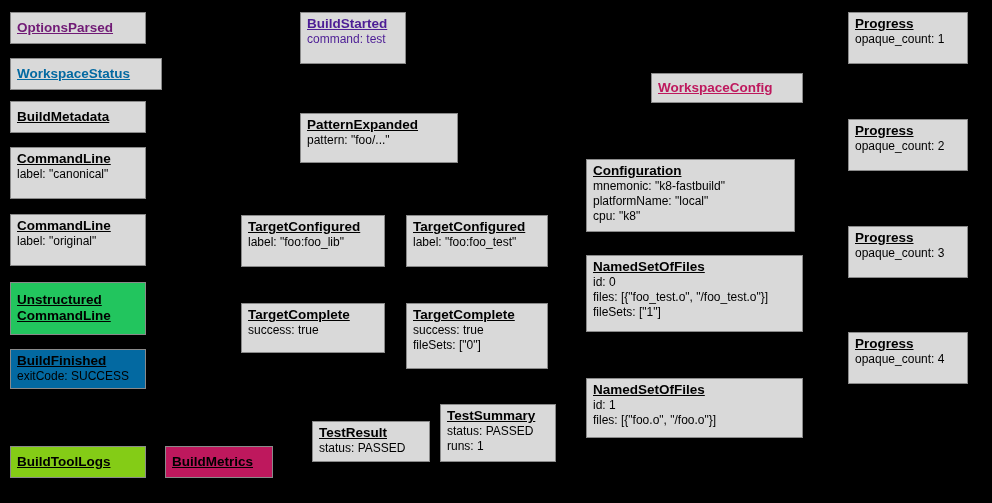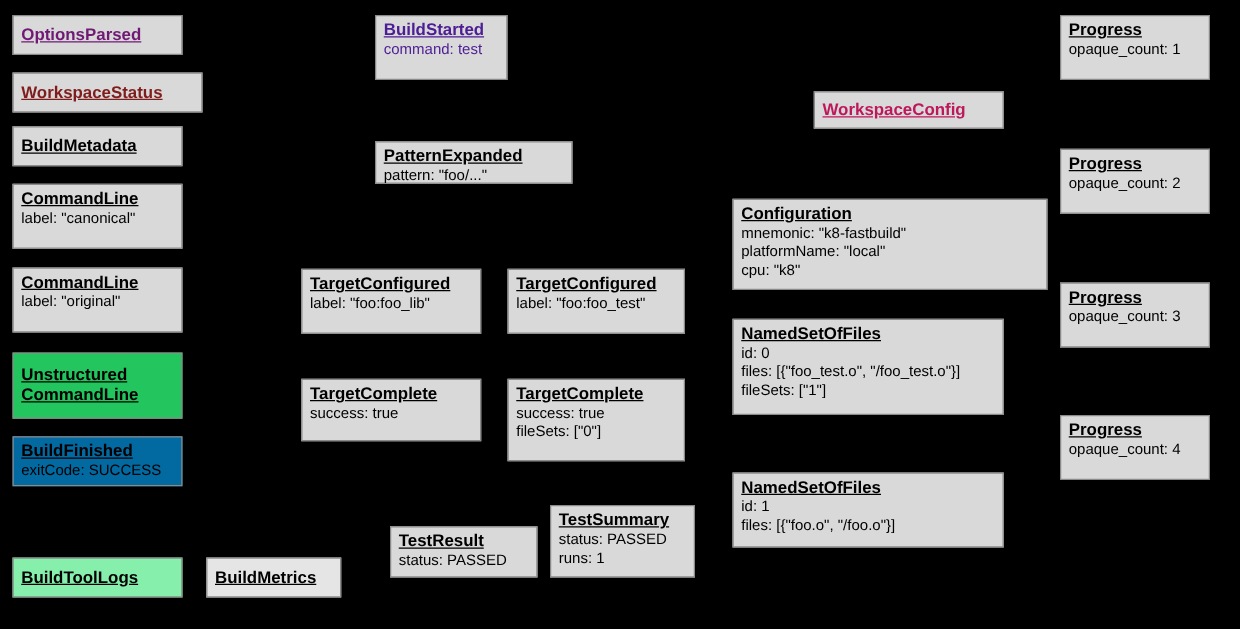--- a/index.html
+++ b/index.html
@@ -45,21 +45,21 @@
 </style>
 </head>
 <body>
 
 <div id="canvas" style="width: 992px; height: 503px; background: rgb(0, 0, 0);">
     <div class="node title-only" style="left: 10px; top: 12px; width: 136px; height: 32px; background: rgb(217, 217, 217); border-color: rgb(138, 138, 138); color: #701a75;">
       <div>
         <span class="node-title">OptionsParsed</span>
       </div>
     </div>
-    <div class="node title-only" style="left: 10px; top: 58px; width: 152px; height: 32px; background: rgb(217, 217, 217); border-color: rgb(138, 138, 138); color: #7f1d1d;">
+    <div class="node title-only" style="left: 10px; top: 58px; width: 152px; height: 32px; background: rgb(217, 217, 217); border-color: rgb(138, 138, 138); color: #0369a1;">
       <div>
         <span class="node-title">WorkspaceStatus</span>
       </div>
     </div>
     <div class="node title-only" style="left: 10px; top: 101px; width: 136px; height: 32px; background: rgb(217, 217, 217); border-color: rgb(138, 138, 138); color: rgb(0, 0, 0);">
       <div>
         <span class="node-title">BuildMetadata</span>
       </div>
     </div>
     <div class="node" style="left: 10px; top: 147px; width: 136px; height: 52px; background: rgb(217, 217, 217); border-color: rgb(138, 138, 138); color: rgb(0, 0, 0);">
@@ -79,37 +79,37 @@
         <span class="node-title">Unstructured
 CommandLine</span>
       </div>
     </div>
     <div class="node" style="left: 10px; top: 349px; width: 136px; height: 40px; background: #0369a1; border-color: rgb(138, 138, 138); color: rgb(0, 0, 0);">
       <div>
         <span class="node-title">BuildFinished</span>
         <span class="node-field">exitCode: SUCCESS</span>
       </div>
     </div>
-    <div class="node title-only" style="left: 10px; top: 446px; width: 136px; height: 32px; background: #86efac; border-color: rgb(138, 138, 138); color: rgb(0, 0, 0);">
+    <div class="node title-only" style="left: 10px; top: 446px; width: 136px; height: 32px; background: #84cc16; border-color: rgb(138, 138, 138); color: rgb(0, 0, 0);">
       <div>
         <span class="node-title">BuildToolLogs</span>
       </div>
     </div>
-    <div class="node title-only" style="left: 165px; top: 446px; width: 108px; height: 32px; background: #e5e5e5; border-color: rgb(138, 138, 138); color: rgb(0, 0, 0);">
+    <div class="node title-only" style="left: 165px; top: 446px; width: 108px; height: 32px; background: #be185d; border-color: rgb(138, 138, 138); color: rgb(0, 0, 0);">
       <div>
         <span class="node-title">BuildMetrics</span>
       </div>
     </div>
     <div class="node" style="left: 300px; top: 12px; width: 106px; height: 52px; background: rgb(217, 217, 217); border-color: rgb(138, 138, 138); color: #4c1d95;">
       <div>
         <span class="node-title">BuildStarted</span>
         <span class="node-field">command: test</span>
       </div>
     </div>
-    <div class="node" style="left: 300px; top: 113px; width: 158px; height: 34px; background: rgb(217, 217, 217); border-color: rgb(138, 138, 138); color: rgb(0, 0, 0);">
+    <div class="node" style="left: 300px; top: 113px; width: 158px; height: 50px; background: rgb(217, 217, 217); border-color: rgb(138, 138, 138); color: rgb(0, 0, 0);">
       <div>
         <span class="node-title">PatternExpanded</span>
         <span class="node-field">pattern: "foo/..."</span>
       </div>
     </div>
     <div class="node" style="left: 241px; top: 215px; width: 144px; height: 52px; background: rgb(217, 217, 217); border-color: rgb(138, 138, 138); color: rgb(0, 0, 0);">
       <div>
         <span class="node-title">TargetConfigured</span>
         <span class="node-field">label: "foo:foo_lib"</span>
       </div>
@@ -144,21 +144,21 @@
         <span class="node-title">TestSummary</span>
         <span class="node-field">status: PASSED</span>
         <span class="node-field">runs: 1</span>
       </div>
     </div>
     <div class="node title-only" style="left: 651px; top: 73px; width: 152px; height: 30px; background: rgb(217, 217, 217); border-color: rgb(138, 138, 138); color: #be185d;">
       <div>
         <span class="node-title">WorkspaceConfig</span>
       </div>
     </div>
-    <div class="node" style="left: 586px; top: 159px; width: 252px; height: 73px; background: rgb(217, 217, 217); border-color: rgb(138, 138, 138); color: rgb(0, 0, 0);">
+    <div class="node" style="left: 586px; top: 159px; width: 209px; height: 73px; background: rgb(217, 217, 217); border-color: rgb(138, 138, 138); color: rgb(0, 0, 0);">
       <div>
         <span class="node-title">Configuration</span>
         <span class="node-field">mnemonic: "k8-fastbuild"</span>
         <span class="node-field">platformName: "local"</span>
         <span class="node-field">cpu: "k8"</span>
       </div>
     </div>
     <div class="node" style="left: 586px; top: 255px; width: 217px; height: 77px; background: rgb(217, 217, 217); border-color: rgb(138, 138, 138); color: rgb(0, 0, 0);">
       <div>
         <span class="node-title">NamedSetOfFiles</span>

